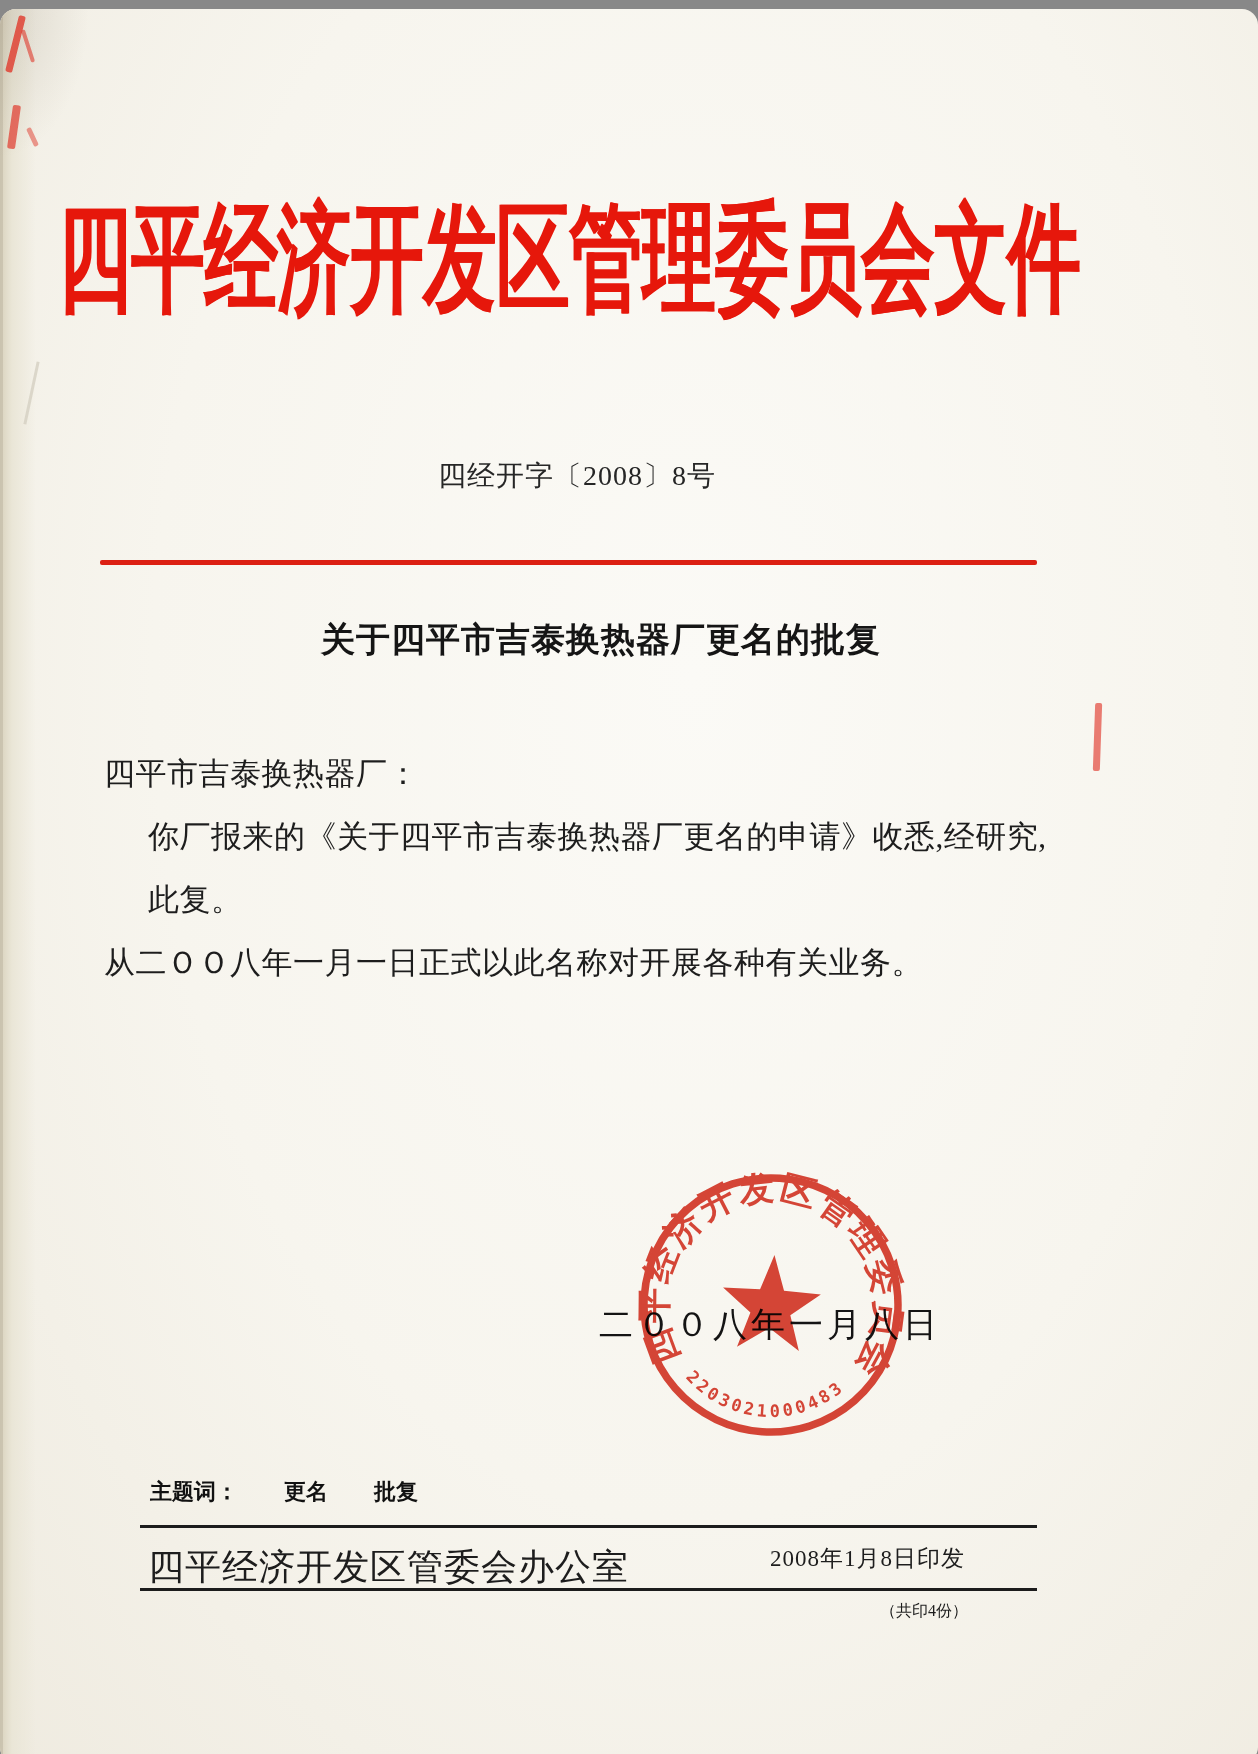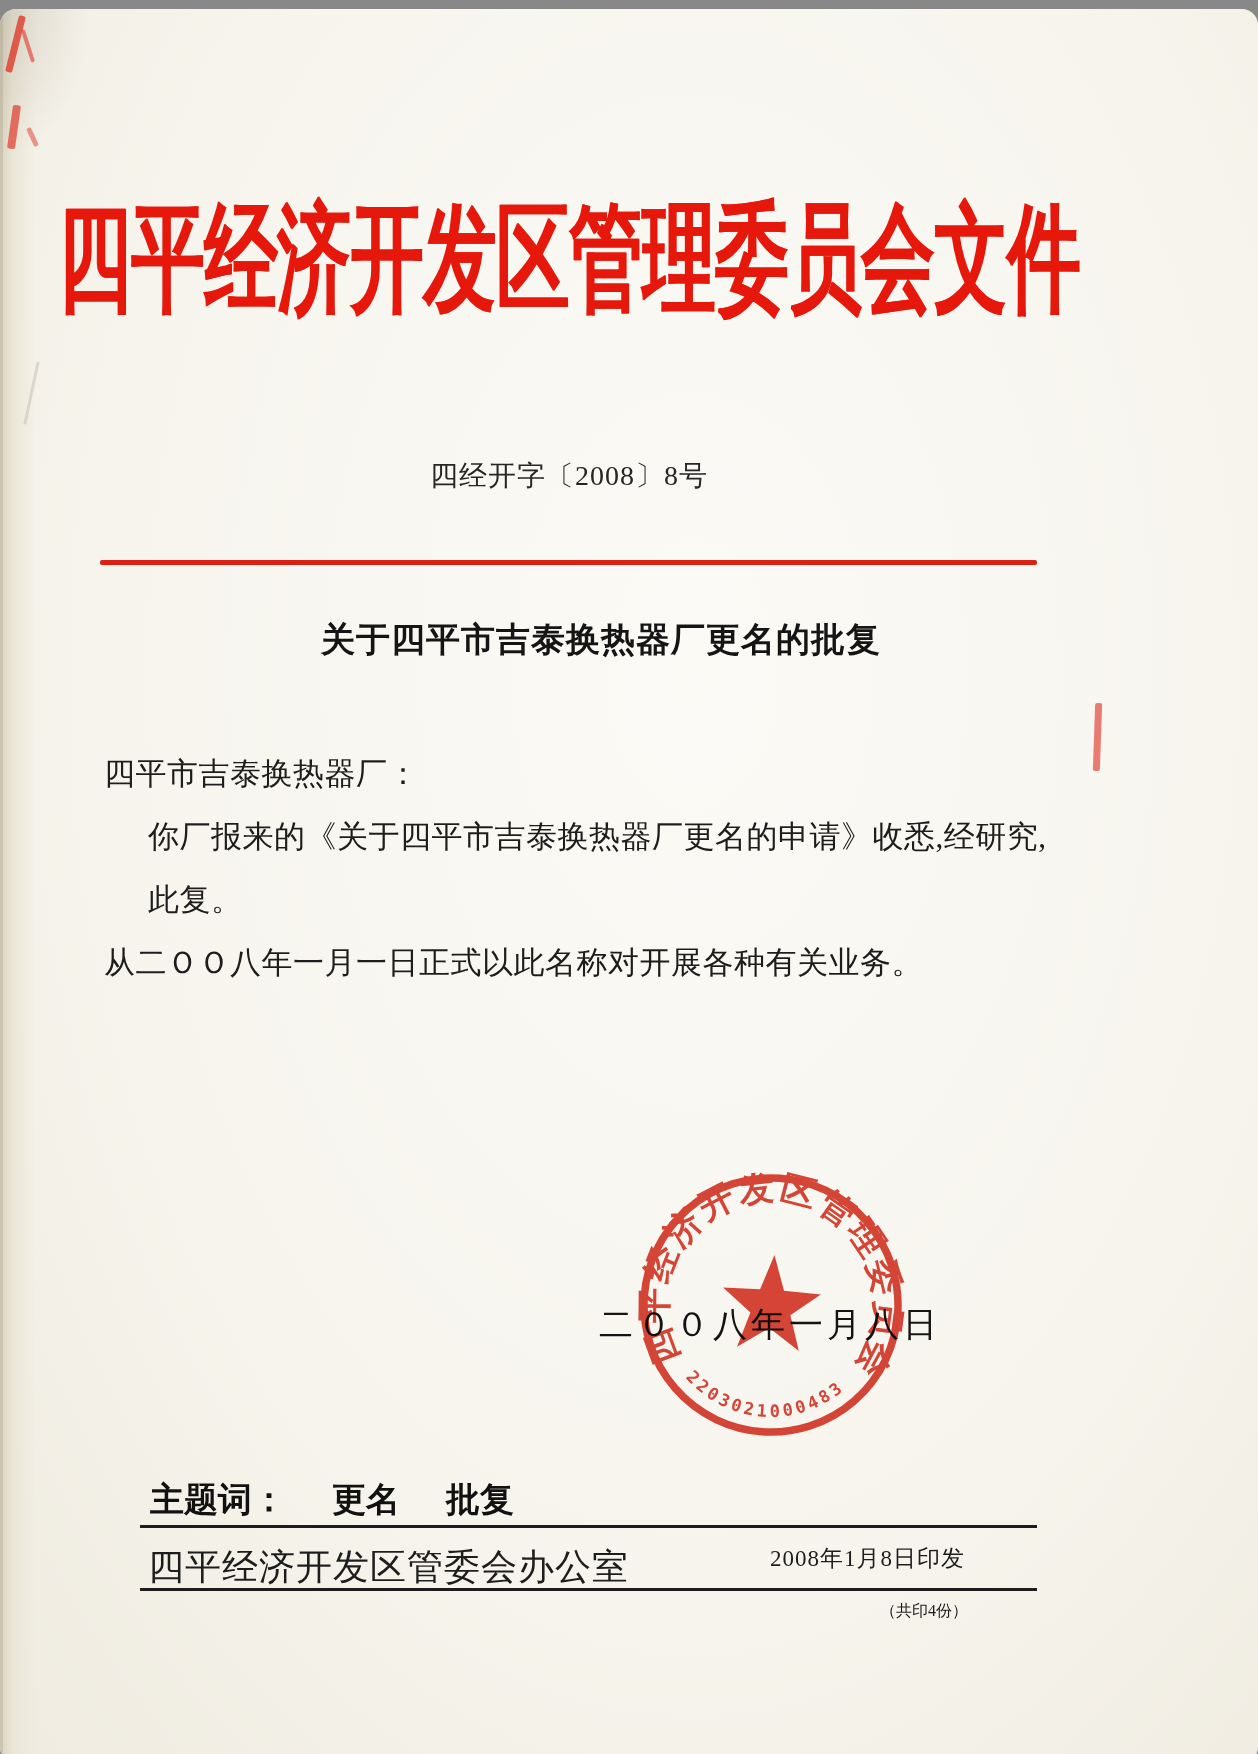--- a/index.html
+++ b/index.html
@@ -32,21 +32,21 @@
     text-align:center;
     font-size:73px;line-height:80px;font-weight:900;
     color:#e6170b;
     letter-spacing:0px;
     transform:scaleY(1.62);transform-origin:50% 0;
     white-space:nowrap;
     text-shadow:1px 0 0 #e6170b;
   }
   .doc-number{
     position:absolute;left:0;top:448px;width:1138px;
-    text-align:center;font-size:28px;letter-spacing:1px;color:#262626;
+    text-align:center;font-size:28px;letter-spacing:1px;color:#262626;padding-left:8px;
   }
   .red-rule{
     position:absolute;left:100px;top:551px;width:937px;height:5px;
     background:#dc2013;border-radius:2px;
   }
   .doc-title{
     position:absolute;left:0;top:608px;width:1138px;
     text-align:center;font-size:34px;font-weight:700;color:#151515;letter-spacing:1px;padding-left:32px;
   }
   .body-block{
@@ -61,21 +61,21 @@
     font-size:34px;letter-spacing:4px;color:#141414;white-space:nowrap;z-index:1;
   }
   .seal{
     position:absolute;left:628px;top:1148px;width:286px;height:296px;
     transform:rotate(4deg);
     mix-blend-mode:multiply;opacity:.93;z-index:2;
   }
 
   .subject-row{
     position:absolute;left:150px;top:1468px;
-    font-size:34px;font-weight:700;color:#111;display:flex;align-items:baseline;
+    font-size:22px;font-weight:700;color:#111;display:flex;align-items:baseline;
   }
   .subject-row .term{margin-left:46px;}
   .subject-row .term:first-of-type{margin-left:38px;}
   .foot-rule{position:absolute;left:140px;width:897px;height:3px;background:#1c1c1c;}
   .foot-rule.top{top:1516px;}
   .foot-rule.bottom{top:1579px;}
   .issuer{
     position:absolute;left:148px;top:1534px;font-size:36px;color:#1d1d1d;letter-spacing:1px;
   }
   .issue-date{

